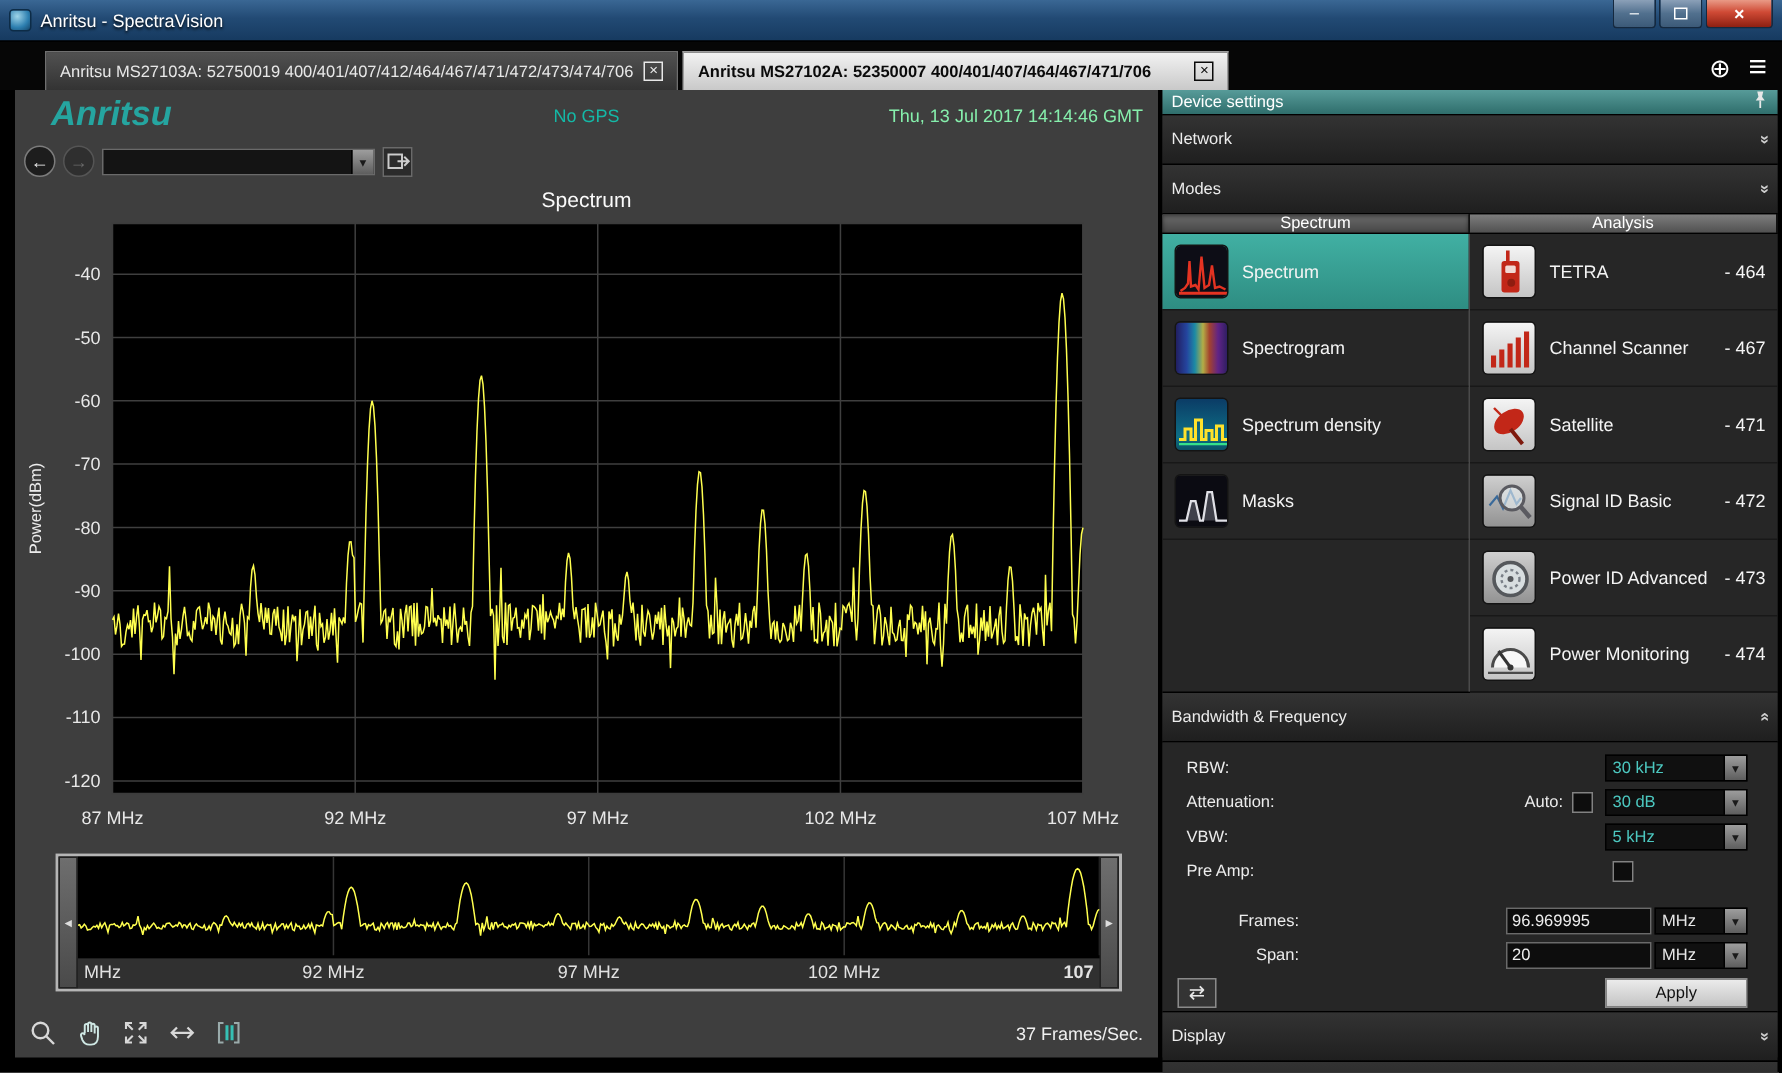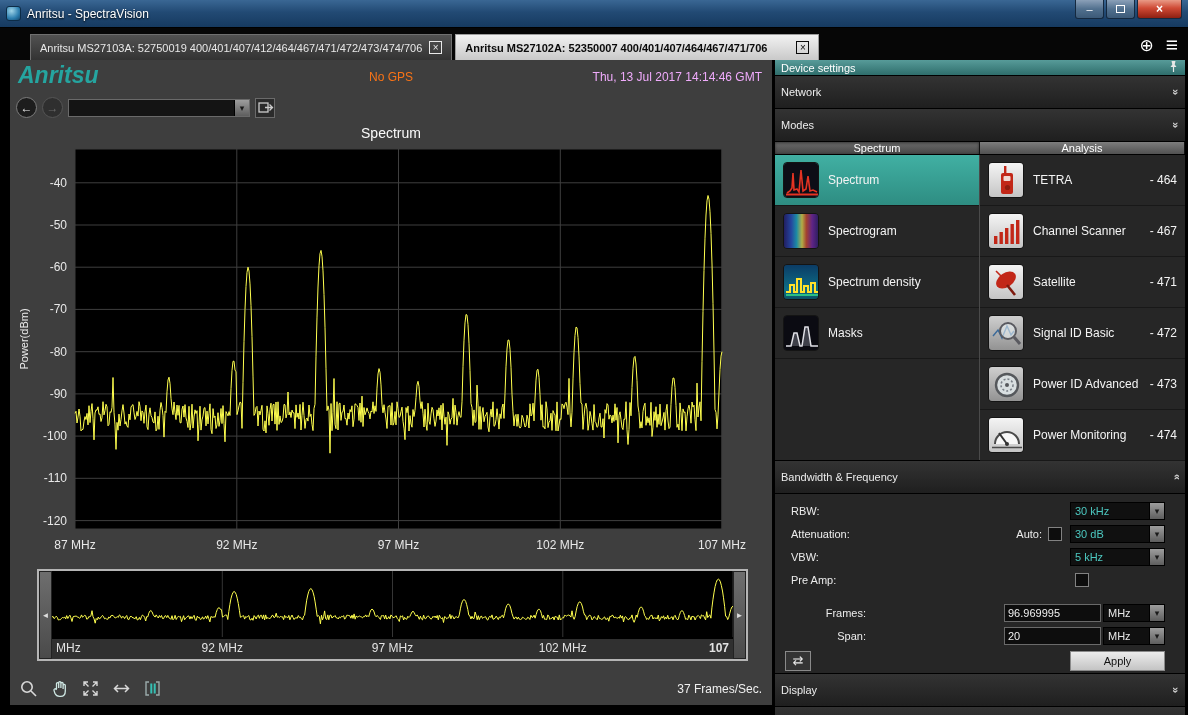--- a/index.html
+++ b/index.html
@@ -22,23 +22,23 @@
   .tab-close { width:13px; height:13px; border:1px solid currentColor; font-size:10px; line-height:11px; text-align:center; flex:none; font-weight:normal; }
   .tab-actions { margin-left:auto; display:flex; align-items:center; gap:12px; padding-bottom:6px; }
   .plus-glyph { color:#fff; font-size:17px; line-height:17px; }
   .menu-glyph { color:#fff; font-size:21px; line-height:18px; font-weight:bold; }
 
   
   .content { flex:1; display:flex; padding:0 3px 10px 10px; background:#000; min-height:0; }
   .left-pane { flex:1; background:#3e3e3e; display:flex; flex-direction:column; min-width:0; }
 
   .pane-header { position:relative; height:34px; }
-  .logo { position:absolute; left:8px; top:2px; font-size:23px; font-style:italic; font-weight:bold; color:#25a5a0; }
-  .gps-text { position:absolute; left:0; right:0; top:10px; text-align:center; font-size:12px; color:#f97316; }
-  .datetime { position:absolute; right:10px; top:10px; font-size:12px; color:#f0abfc; }
+  .logo { position:absolute; left:24px; top:2px; font-size:23px; font-style:italic; font-weight:bold; color:#25a5a0; }
+  .gps-text { position:absolute; left:0; right:0; top:10px; text-align:center; font-size:12px; color:#14b8a6; }
+  .datetime { position:absolute; right:10px; top:10px; font-size:12px; color:#86efac; }
 
   .nav-row { height:27px; display:flex; align-items:center; gap:5px; padding-left:6px; }
   .nav-circle { width:21px; height:21px; border-radius:50%; background:#1d1d1d; border:1px solid #7c7c7c; color:#eee; display:flex; align-items:center; justify-content:center; font-size:12px; }
   .nav-circle.disabled { color:#6a6a6a; background:#2f2f2f; border-color:#555; }
   .combo { width:182px; height:18px; border:1px solid #6a6a6a; background:#141414; display:flex; }
   .combo-val { flex:1; }
   .dd-btn { width:15px; background:linear-gradient(#9d9d9d,#5e5e5e); color:#1a1a1a; font-size:9px; display:flex; align-items:center; justify-content:center; border-left:1px solid #000; }
   .export-btn { width:20px; height:20px; border:1px solid #6a6a6a; background:#2b2b2b; display:flex; align-items:center; justify-content:center; }
 
   .chart-title { height:26px; line-height:24px; text-align:center; font-size:14px; color:#fafafa; }

